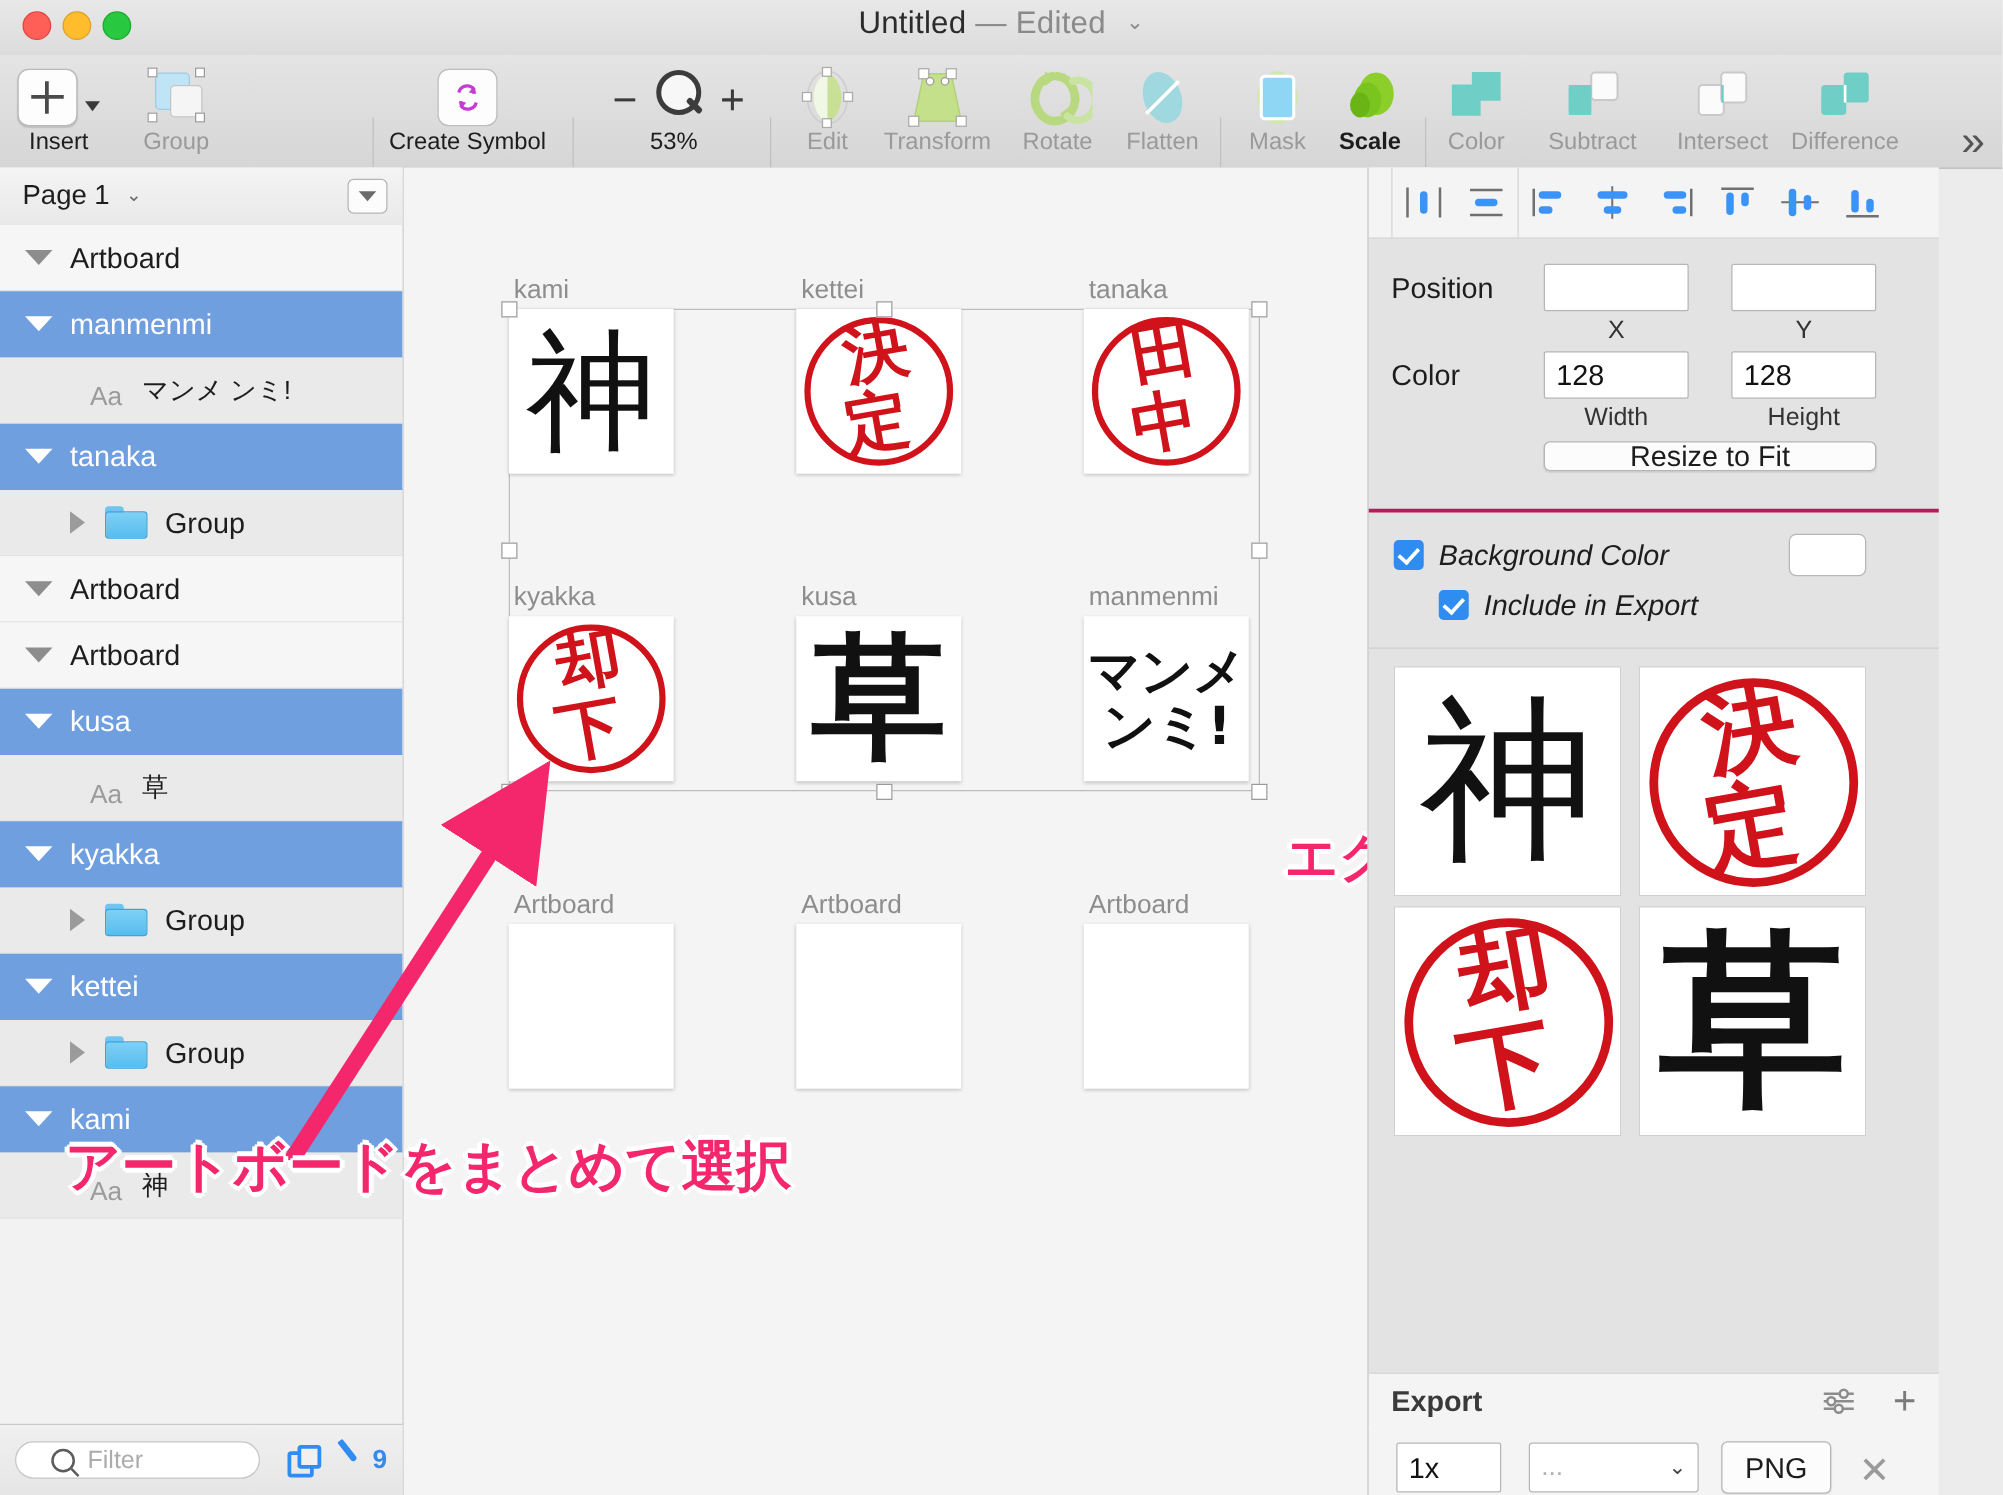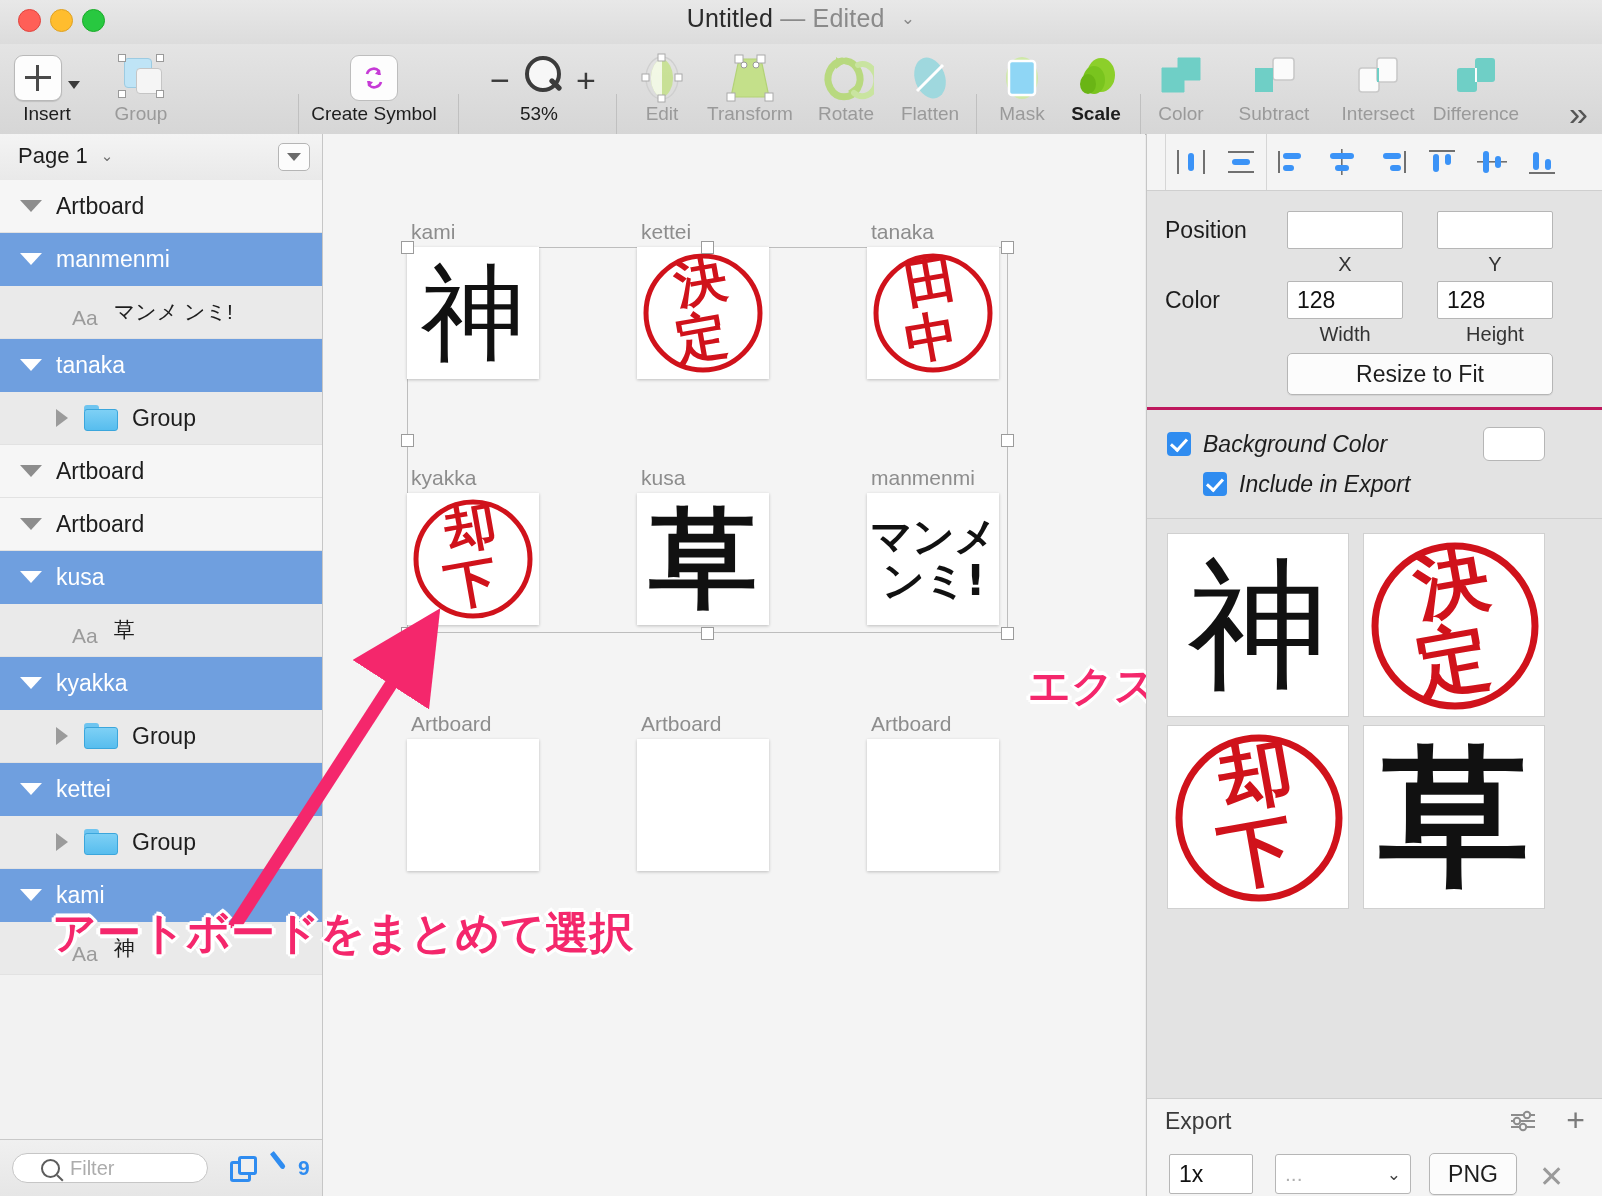--- a/index.html
+++ b/index.html
@@ -199,41 +199,41 @@
     position:absolute;font-family:"DejaVu Sans","Liberation Sans",sans-serif;
     font-weight:bold;color:#f4276c;white-space:nowrap;
     text-shadow:
       3px 0 0 #fff,-3px 0 0 #fff,0 3px 0 #fff,0 -3px 0 #fff,
       2px 2px 0 #fff,-2px 2px 0 #fff,2px -2px 0 #fff,-2px -2px 0 #fff,
       4px 0 0 #fff,-4px 0 0 #fff,0 4px 0 #fff,0 -4px 0 #fff;
   }
 
   
   .inspector{
-    position:absolute;left:1146px;top:134px;width:456px;height:1062px;
+    position:absolute;left:1094px;top:134px;width:456px;height:1062px;
     background:#e3e3e3;border-left:1px solid #c6c6c6;
   }
   .alignbar{
     position:absolute;left:0;top:0;width:456px;height:56px;
     background:#f4f4f4;border-bottom:1px solid #cfcfcf;display:flex;align-items:center;
   }
   .agroup{display:flex;align-items:center;height:56px;}
   .abtn{width:50px;height:56px;display:flex;align-items:center;justify-content:center;}
   .adiv{width:1px;height:56px;background:#d6d6d6;}
 
   .posSection{position:absolute;left:0;top:57px;width:456px;height:216px;background:#e3e3e3;}
   .ilabel{position:absolute;font-size:23px;color:#1d1d1d;}
   .ifield{
     position:absolute;height:38px;background:#fff;border:1px solid #b6b6b6;
     box-sizing:border-box;border-radius:2px;display:flex;align-items:center;
   }
   .ifield span{font-size:23px;color:#111;margin-left:9px;}
   .isub{position:absolute;font-size:20px;color:#333;text-align:center;}
   .rbtn{
-    position:absolute;height:42px;background:#fcfcfc;border:1px solid #b6b6b6;
+    position:absolute;height:24px;background:#fcfcfc;border:1px solid #b6b6b6;
     border-radius:5px;box-sizing:border-box;display:flex;align-items:center;
     justify-content:center;font-size:23px;color:#1d1d1d;
     box-shadow:0 1px 1px rgba(0,0,0,.07);
   }
 
   .bgSection{
     position:absolute;left:0;top:273px;width:456px;height:110px;background:#e3e3e3;
     border-top:3px solid #be185d;
     font-style:italic;
   }
@@ -256,21 +256,21 @@
   }
   .thumb{
     position:absolute;background:#fff;border:1px solid #d0d0d0;box-sizing:border-box;
     overflow:hidden;
   }
 
   .exportHead{
     position:absolute;left:0;top:964px;width:456px;height:44px;background:#f4f4f4;
     border-top:1px solid #cfcfcf;border-bottom:1px solid #dcdcdc;
   }
-  .exportHead .t{position:absolute;left:18px;top:9px;font-size:23px;font-weight:normal;color:#3a3a3a;}
+  .exportHead .t{position:absolute;left:18px;top:9px;font-size:23px;font-weight:bold;color:#3a3a3a;}
   .exportRow{position:absolute;left:0;top:1008px;width:456px;height:96px;background:#f4f4f4;}
   .selectbox{
     position:absolute;height:40px;background:#fff;border:1px solid #b6b6b6;border-radius:3px;
     box-sizing:border-box;display:flex;align-items:center;justify-content:space-between;
   }
   .selectbox .v{font-size:21px;color:#b0b0b0;margin-left:9px;}
   .selectbox .cv{font-size:17px;color:#444;margin-right:9px;}
   .xmark{position:absolute;font-size:30px;color:#9a9a9a;line-height:30px;}
 </style>
 </head>

